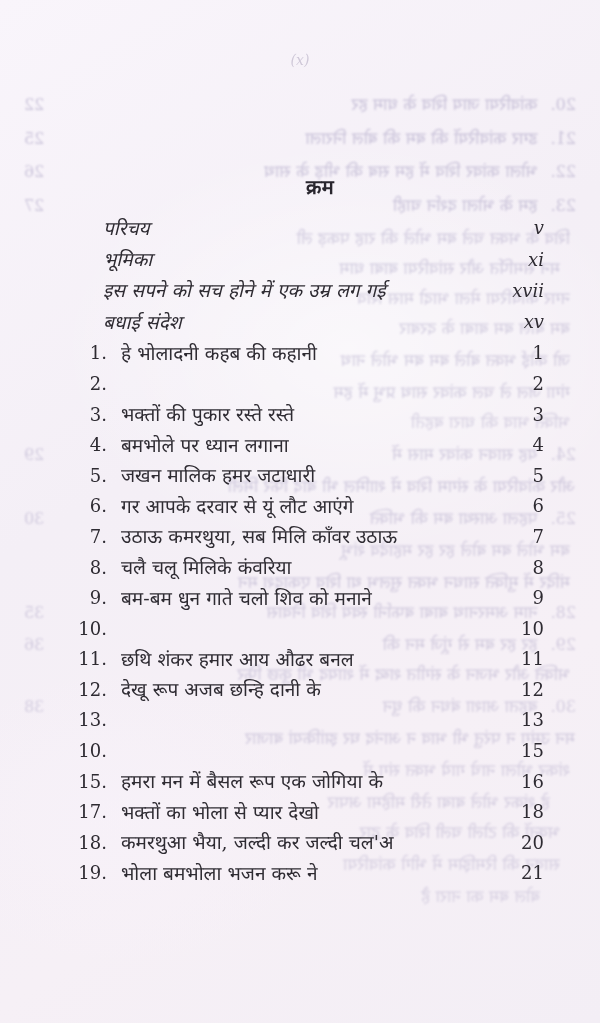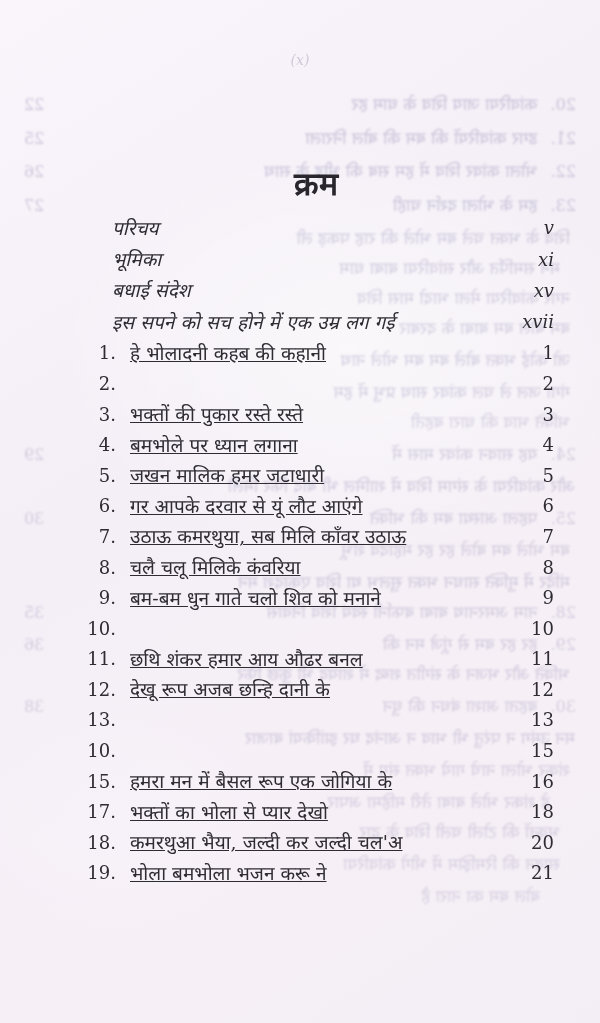--- a/index.html
+++ b/index.html
@@ -25,31 +25,31 @@
   .ghost-line .gtitle{flex:none;}
   .ghost-line .gpg{margin-left:auto;font-size:16px;}
   
   .folio{
     position:absolute;top:52px;left:0;width:100%;text-align:center;
     font-size:14px;font-style:italic;
     color:rgba(148,138,168,0.40);filter:blur(0.6px);
   }
   
   .heading{
-    position:absolute;top:159px;left:292px;margin:2px;
-    font-size:32px;font-weight:700;letter-spacing:0.5px;color:#29262e;
-  }
-  
-  .toc{position:absolute;top:212px;left:78px;right:46px;margin-left:9px;}
+    position:absolute;top:159px;left:292px;margin:14px;
+    font-size:20px;font-weight:700;letter-spacing:0.5px;color:#29262e;
+  }
+  
+  .toc{position:absolute;top:212px;left:78px;right:56px;}
   .front-row{display:flex;align-items:center;height:31.4px;font-style:italic;}
   .front-row .title{margin-left:25px;font-size:19px;}
   .front-row .pg{margin-left:auto;font-size:18px;font-style:italic;}
   .entry-row{display:flex;align-items:center;height:30.6px;}
   .entry-row .num{flex:none;width:29px;text-align:right;font-size:18px;}
-  .entry-row .title{margin-left:14px;font-size:19px;white-space:nowrap;text-decoration:underline;}
+  .entry-row .title{margin-left:14px;font-size:19px;white-space:nowrap;}
   .entry-row .pg{margin-left:auto;font-size:18px;font-style:normal;}
 </style>
 </head>
 <body>
 
 <div class="page">
 
   <div class="ghost-layer">
       <div class="ghost-line" style="top: 94px; left: 24px; width: 552px; opacity: 0.5;">
         <span class="gnum">20.</span>
@@ -157,26 +157,26 @@
     <div>
         <div class="front-row">
           <span class="title">परिचय</span>
           <span class="pg">v</span>
         </div>
         <div class="front-row">
           <span class="title">भूमिका</span>
           <span class="pg">xi</span>
         </div>
         <div class="front-row">
+          <span class="title">इस सपने को सच होने में एक उम्र लग गई</span>
+          <span class="pg">xvii</span>
+        </div>
+        <div class="front-row">
           <span class="title">बधाई संदेश</span>
           <span class="pg">xv</span>
-        </div>
-        <div class="front-row">
-          <span class="title">इस सपने को सच होने में एक उम्र लग गई</span>
-          <span class="pg">xvii</span>
         </div>
       </div>
     <div>
         <div class="entry-row">
           <span class="num">1.</span>
           <span class="title">हे भोलादनी कहब की कहानी</span>
           <span class="pg">1</span>
         </div>
         <div class="entry-row">
           <span class="num">2.</span>

